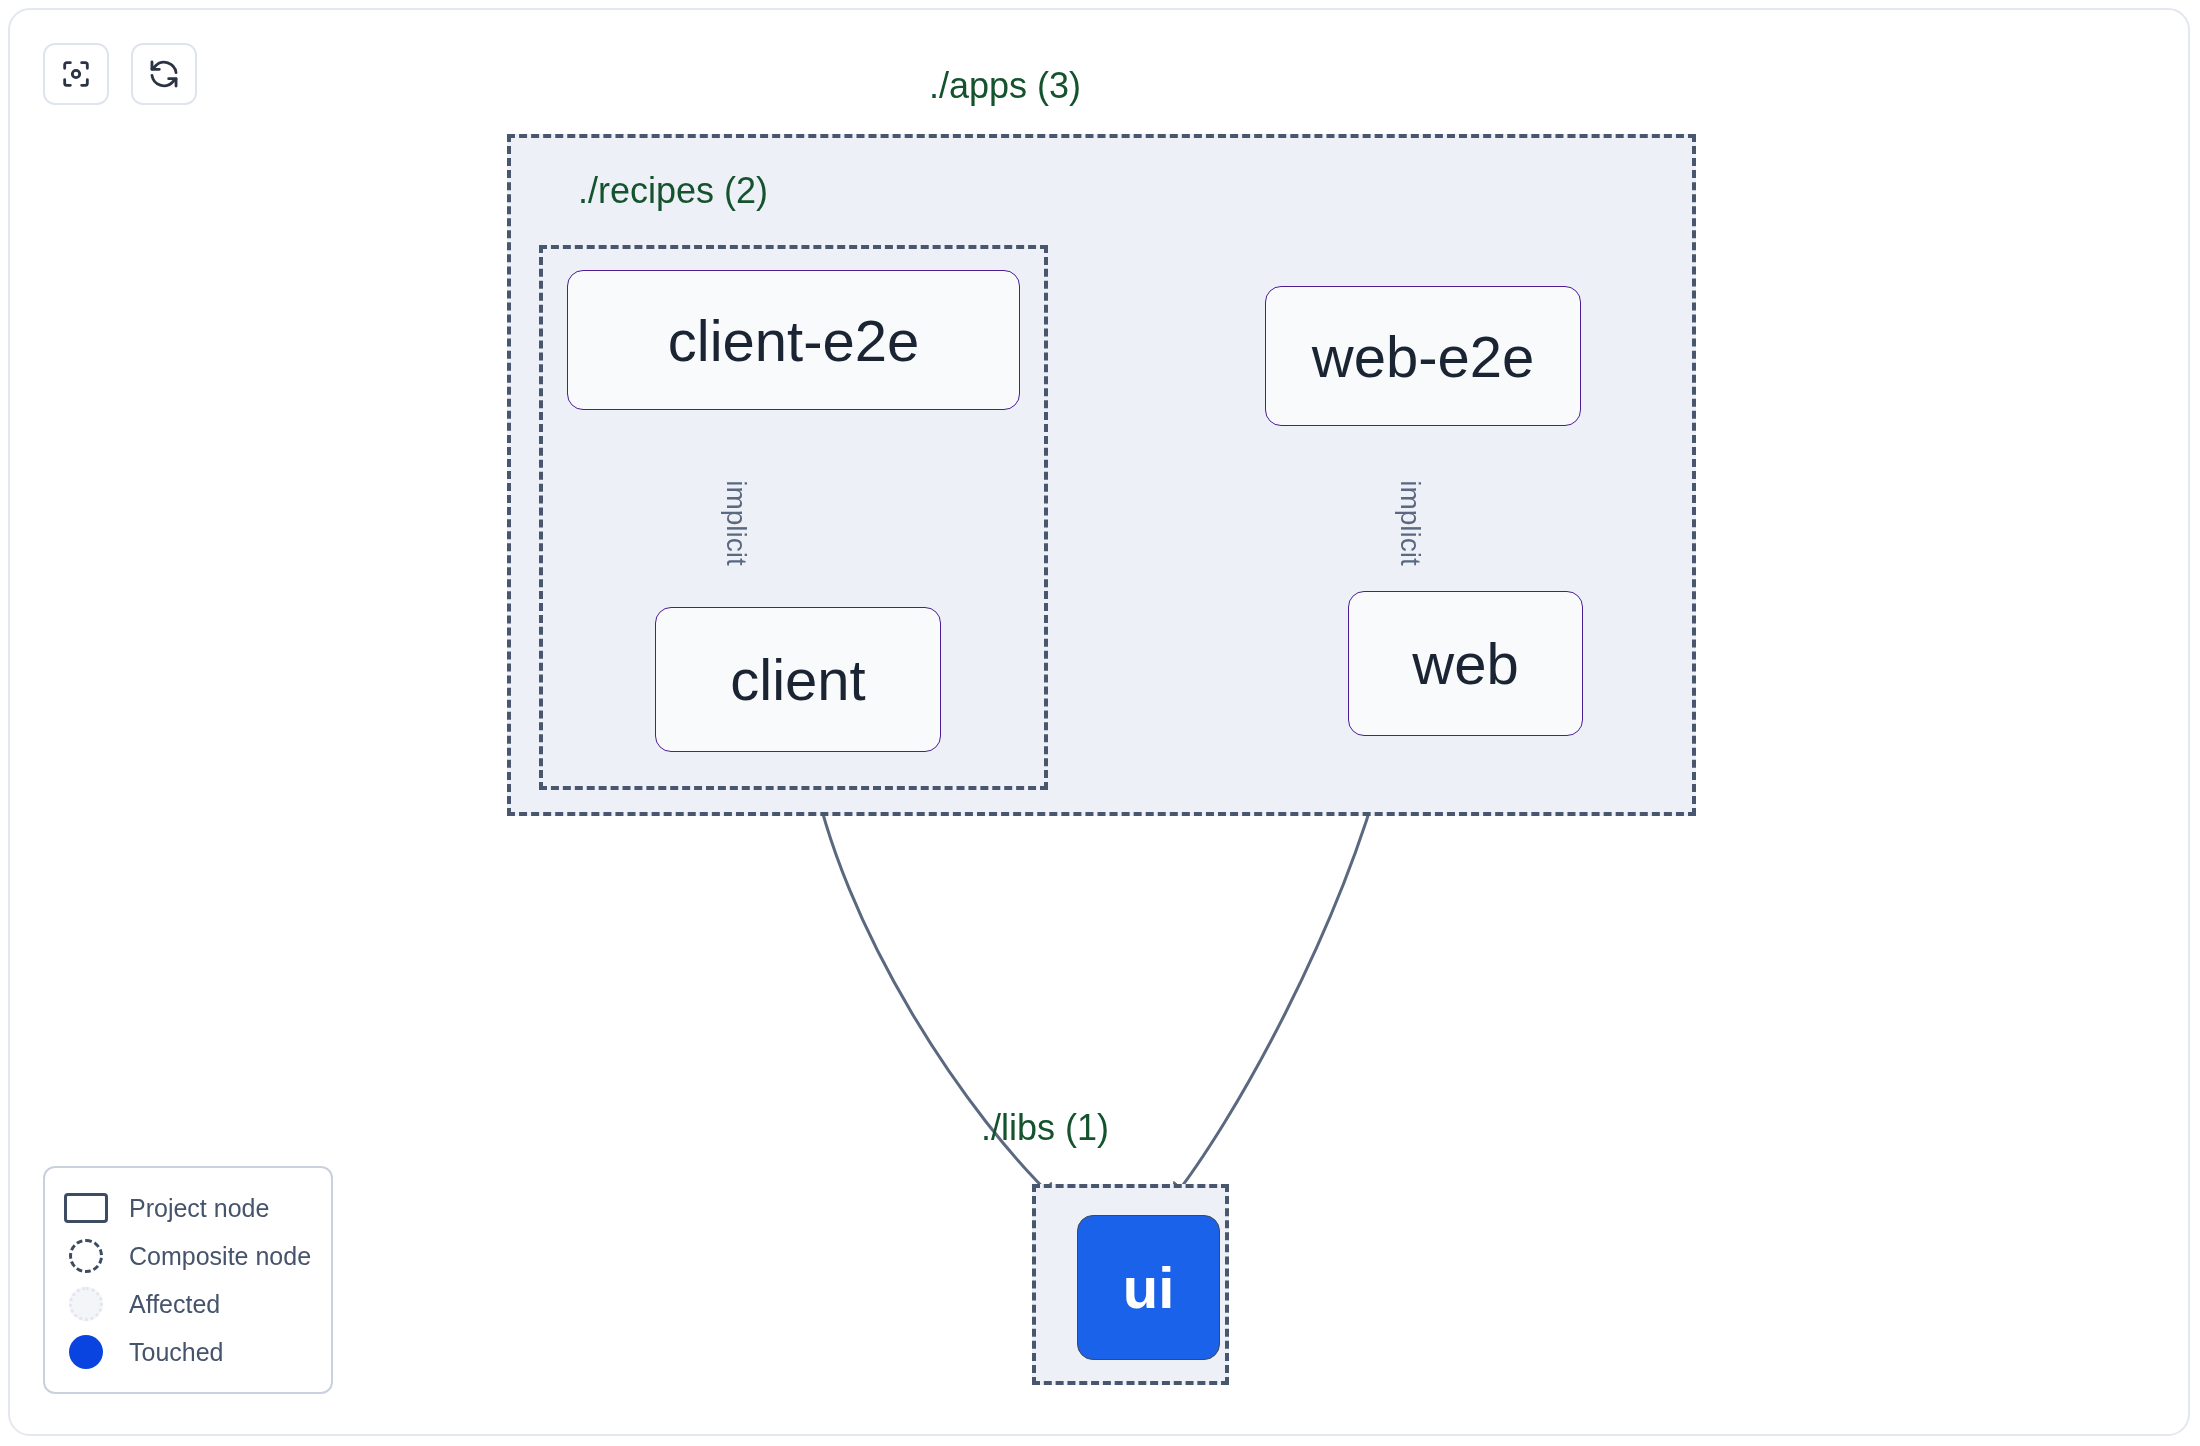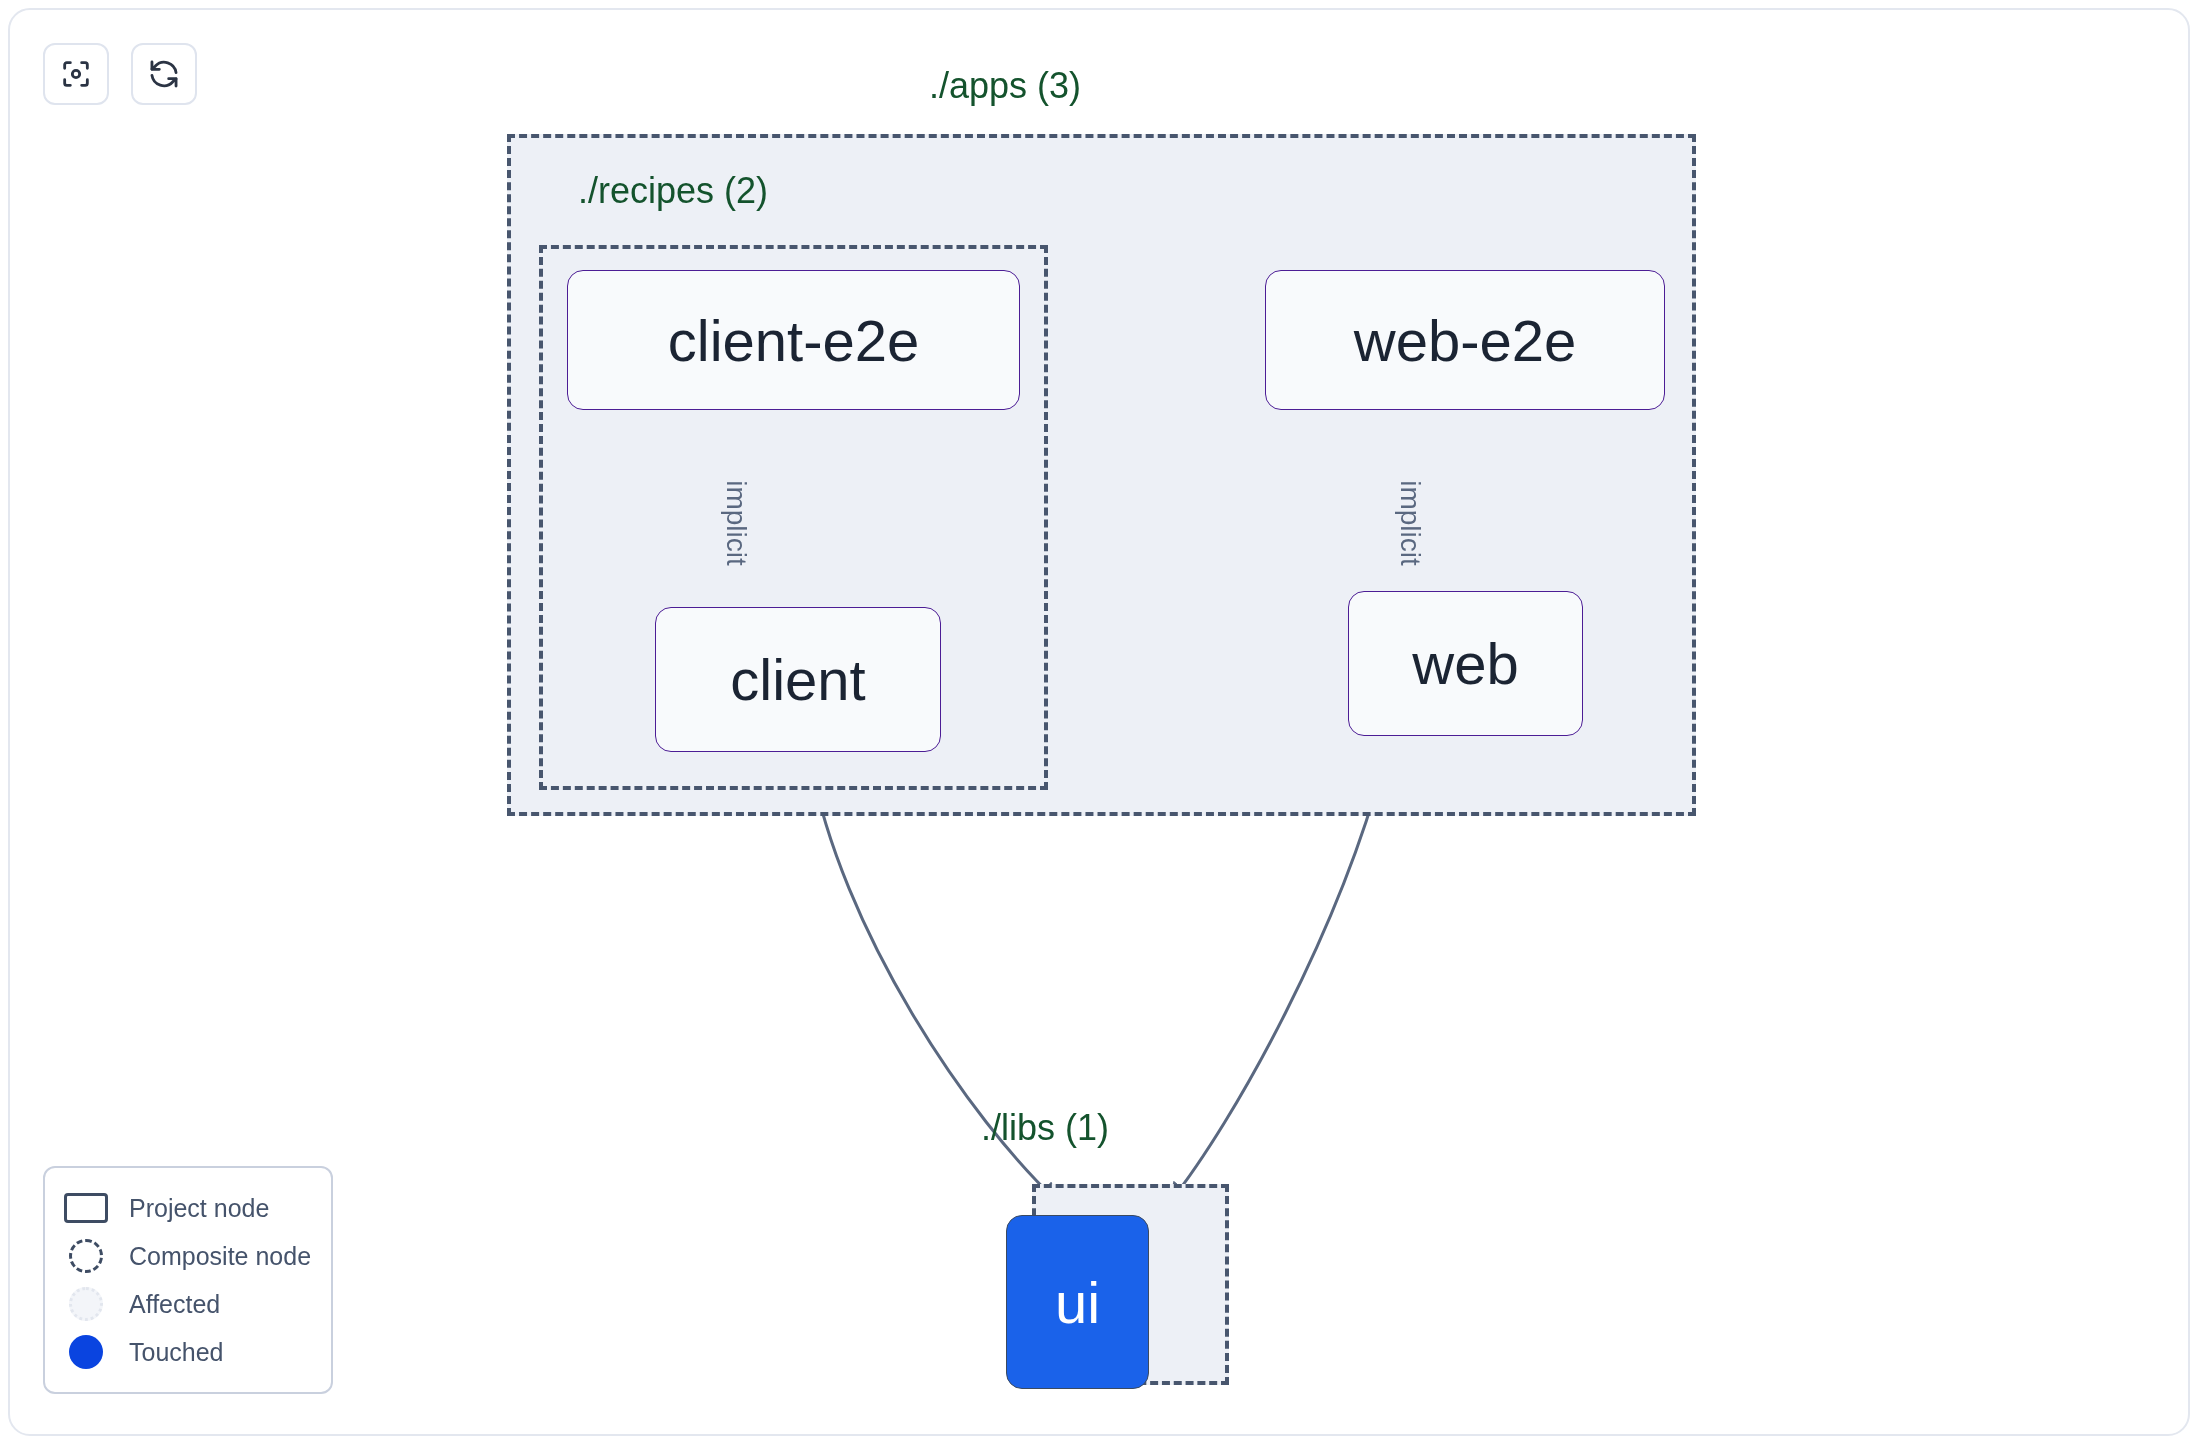--- a/index.html
+++ b/index.html
@@ -172,29 +172,29 @@
     <div class="edge-label" style="left:1340px;top:497px;width:120px;text-align:center;transform:rotate(-90deg) scaleX(-1) scaleY(-1);">implicit</div>
 
     <div class="node" style="left:557px;top:260px;width:453px;height:140px;">
       <span>client-e2e</span>
     </div>
 
     <div class="node" style="left:645px;top:597px;width:286px;height:145px;">
       <span>client</span>
     </div>
 
-    <div class="node" style="left:1255px;top:260px;width:400px;height:140px;">
+    <div class="node" style="left:1255px;top:276px;width:316px;height:140px;">
       <span>web-e2e</span>
     </div>
 
     <div class="node" style="left:1338px;top:581px;width:235px;height:145px;">
       <span>web</span>
     </div>
 
-    <div class="node touched" style="left:996px;top:1205px;width:143px;height:174px;">
+    <div class="node touched" style="left:1067px;top:1205px;width:143px;height:145px;font-weight:bold;">
       <span>ui</span>
     </div>
   </div>
 
   <div class="legend">
     <div class="legend-row">
       <span class="sw">
           <span class="sw-rect"></span>
         </span>
       <span class="legend-label">Project node</span>

